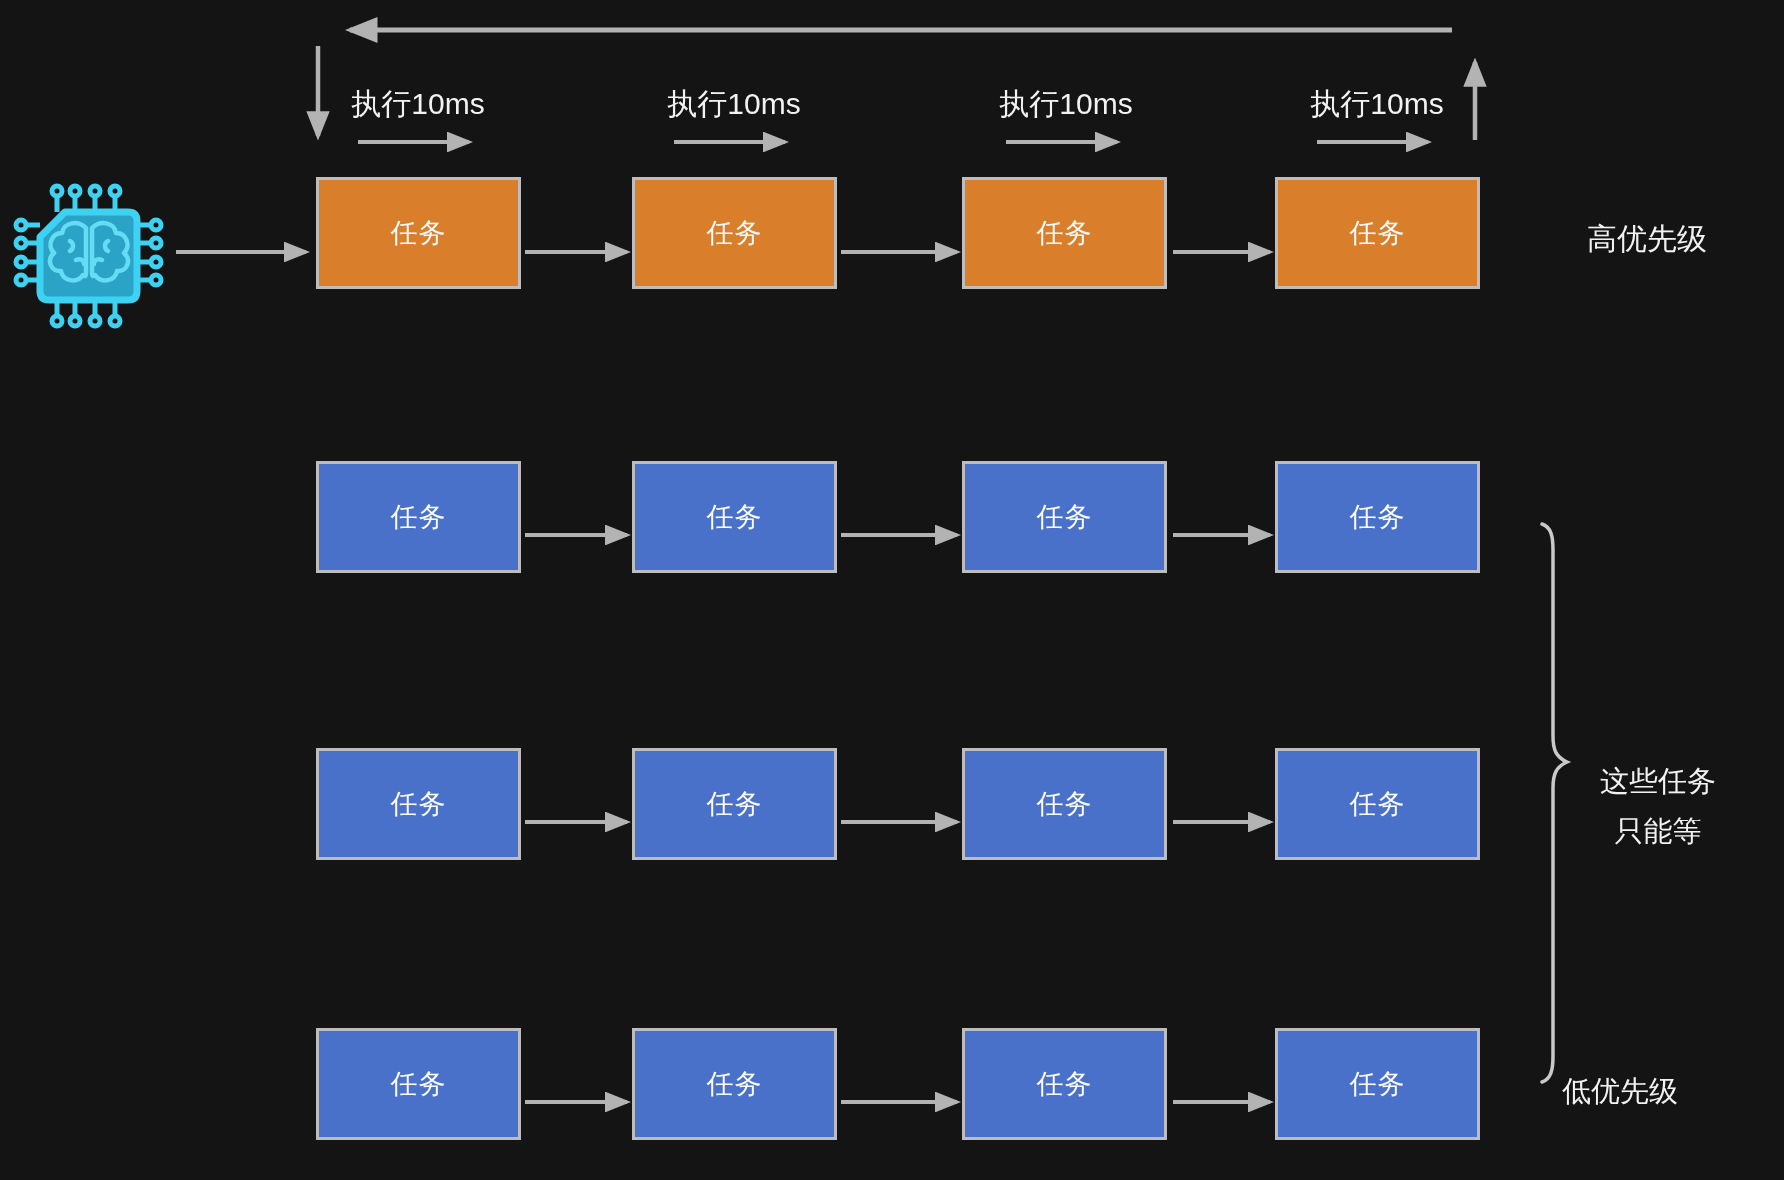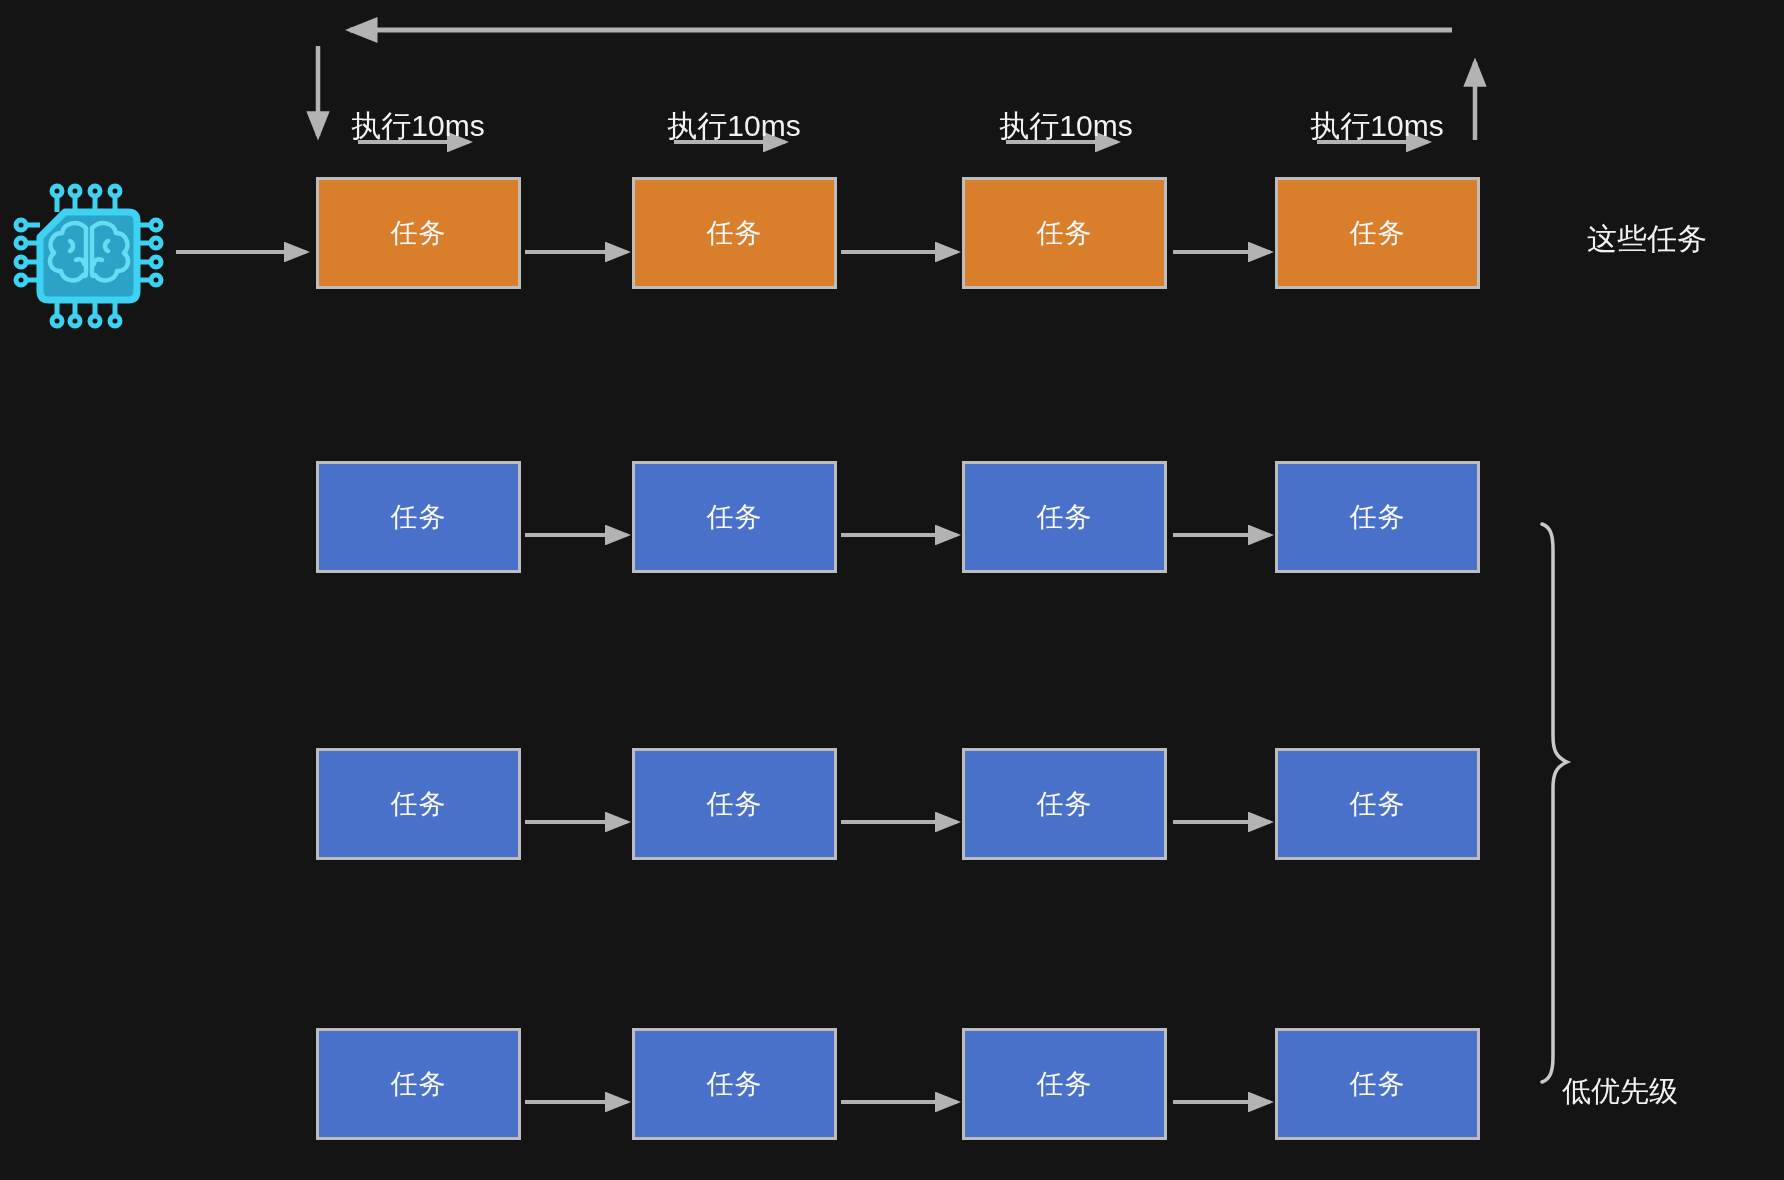--- a/index.html
+++ b/index.html
@@ -49,21 +49,20 @@
   .task-box.high { background: var(--high_priority_fill); }
   .task-box.normal { background: var(--normal_fill); }
   .exec-label {
     position: absolute;
     top: 84px;
     width: 230px;
     text-align: center;
     font-size: 30px;
     color: var(--text);
     white-space: nowrap;
-    margin-top: 22px;
   }
   .side-label {
     position: absolute;
     font-size: 30px;
     color: var(--text);
     white-space: nowrap;
   }
   .wait-note {
     position: absolute;
     left: 1592px;
@@ -263,16 +262,20 @@
   <div class="task-box normal" style="left:632px;top:1028px">
       <span>任务</span>
     </div>
   <div class="task-box normal" style="left:962px;top:1028px">
       <span>任务</span>
     </div>
   <div class="task-box normal" style="left:1275px;top:1028px">
       <span>任务</span>
     </div>
 
-  <div class="side-label" style="left:1587px;top:219px">这些任务</div>
+  <div class="side-label" style="left:1587px;top:219px">高优先级</div>
+  <div class="wait-note">
+    <span>这些任务</span>
+    <span>只能等</span>
+  </div>
   <div class="side-label" style="left:1562px;top:1072px;font-size:29px">低优先级</div>
 
 </div>
 
 </body></html>

